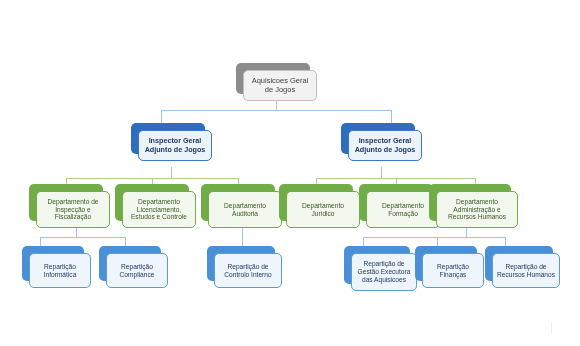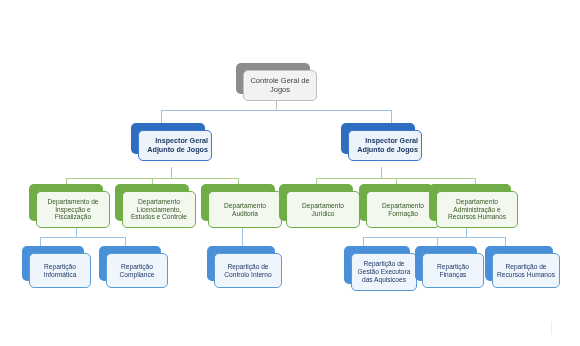--- a/index.html
+++ b/index.html
@@ -65,21 +65,20 @@
     color: #404040;
   }
 
   
   .node.blue .shadow { background: #2E6DC0; }
   .node.blue .face {
     background: #EDF3FB;
     border: 1px solid #3C78C8;
     color: #1F3864;
     font-weight: bold;
-    text-align: right;
   }
 
   
   .node.green .shadow { background: #70AD47; }
   .node.green .face {
     background: #F2F8EE;
     border: 1px solid #70AD47;
     color: #375623;
   }
 
@@ -127,21 +126,21 @@
 
   <div class="line" style="left:466px; top:228px; width:1px; height:9px;"></div>
   <div class="line" style="left:363px; top:237px; width:142px; height:1px;"></div>
   <div class="line" style="left:363px; top:237px; width:1px; height:9px;"></div>
   <div class="line" style="left:437px; top:237px; width:1px; height:9px;"></div>
   <div class="line" style="left:505px; top:237px; width:1px; height:9px;"></div>
 
   <div class="node gray" style="left:236px; top:63px; width:74px; height:31px; font-size:7.5px;">
     <div class="shadow"></div>
     <div class="face">
-      <span>Controle Geral de Jogos</span>
+      <span>Aquisicoes Geral de Jogos</span>
     </div>
   </div>
 
   <div class="node blue" style="left:131px; top:123px; width:74px; height:31px; font-size:7.2px;">
     <div class="shadow"></div>
     <div class="face">
       <span>Inspector Geral Adjunto de Jogos</span>
     </div>
   </div>
 

